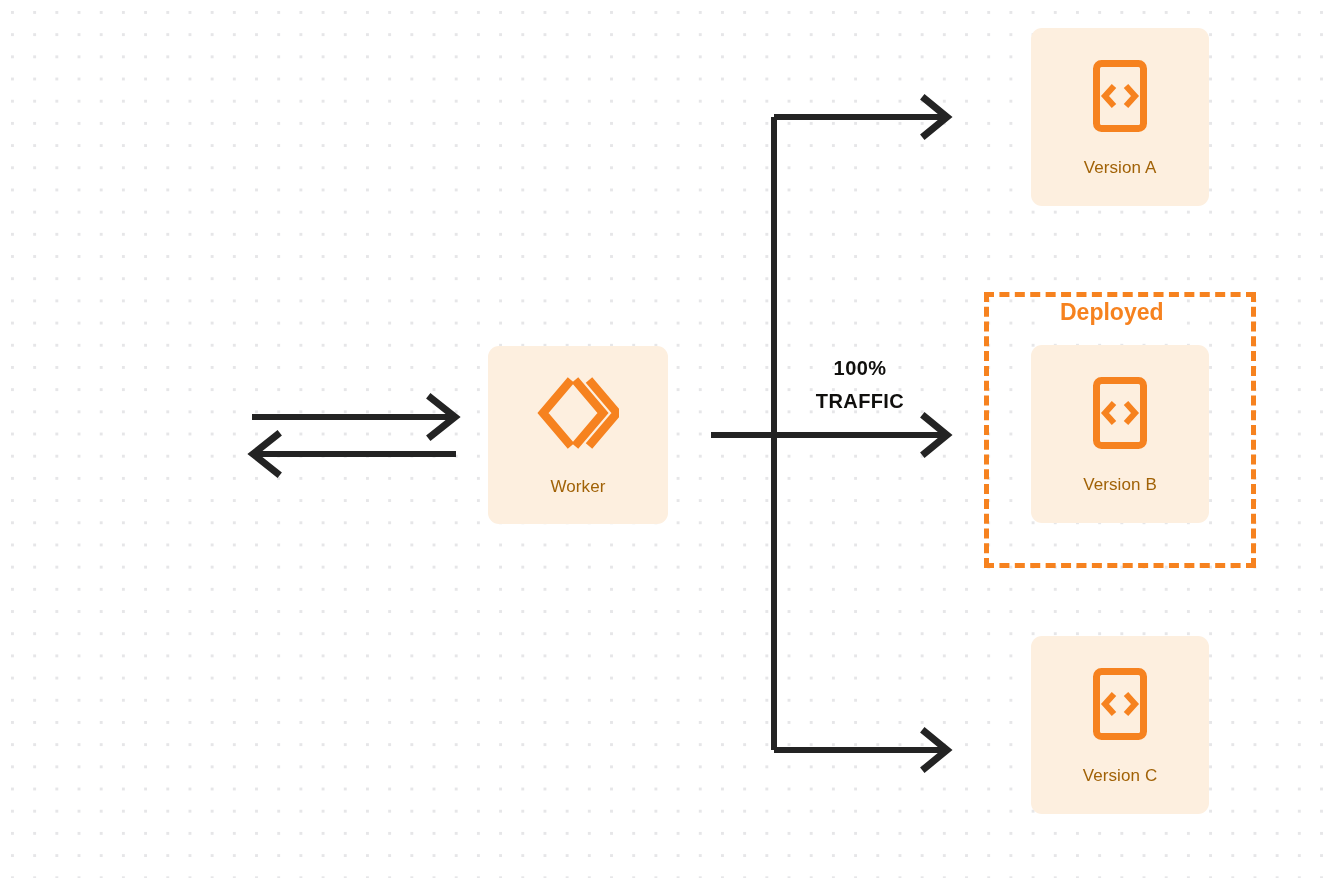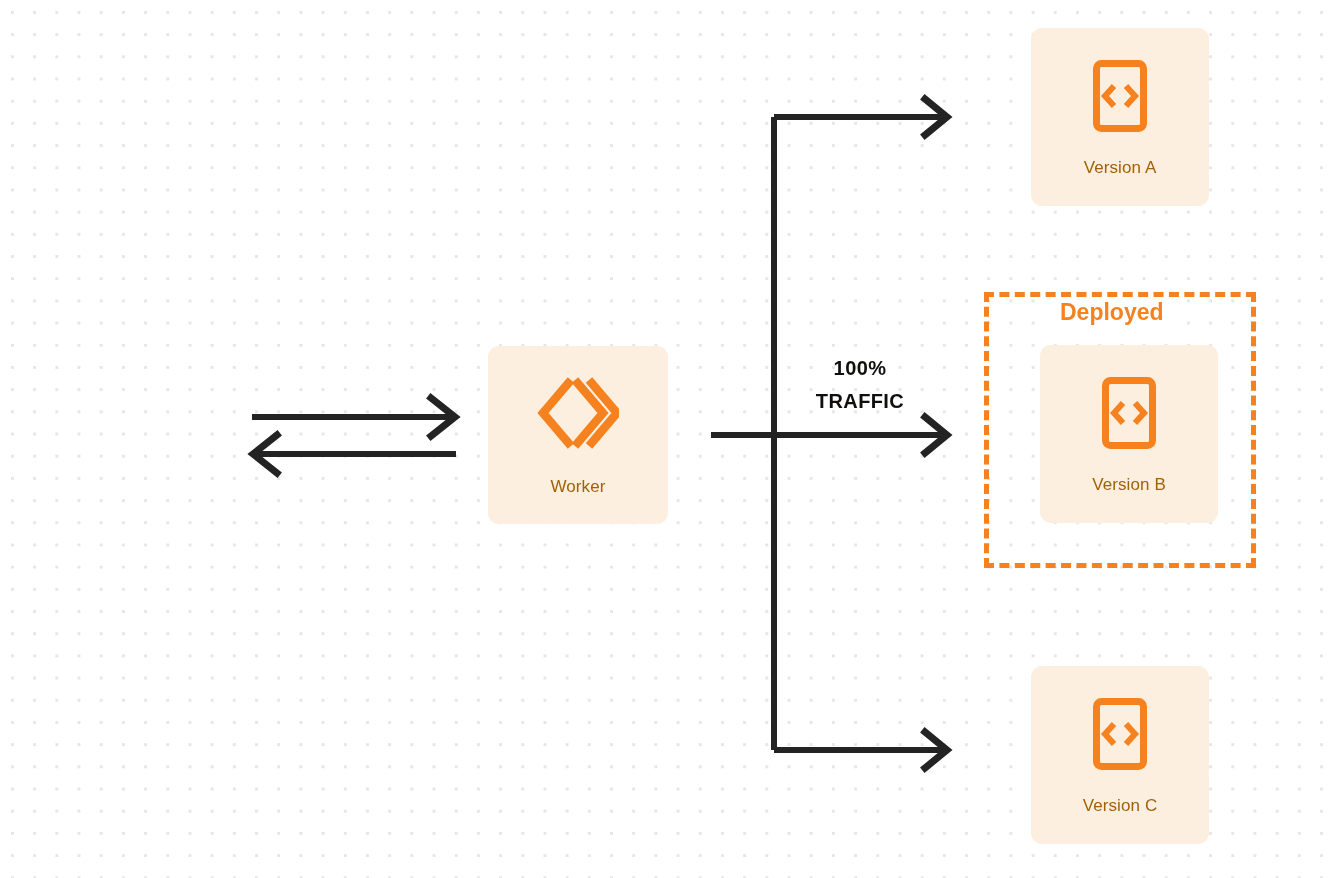--- a/index.html
+++ b/index.html
@@ -56,22 +56,22 @@
   }
   #worker-node .node-label { margin-top: 28px; }
 
   .version-node {
     left: 1031px;
     width: 178px;
     height: 178px;
     background: #fdefdf;
   }
   #version-a-node { top: 28px; }
-  #version-b-node { top: 345px; margin-left: 9px; }
-  #version-c-node { top: 666px; }
+  #version-b-node { top: 345px; }
+  #version-c-node { top: 636px; }
   .version-node .node-label { margin-top: 26px; }
 
   
   .worker-logo { width: 82px; height: 74px; display: block; }
   .code-doc-icon { width: 56px; height: 74px; display: block; }
 
   
   #deployed-frame {
     position: absolute;
     left: 984px;

